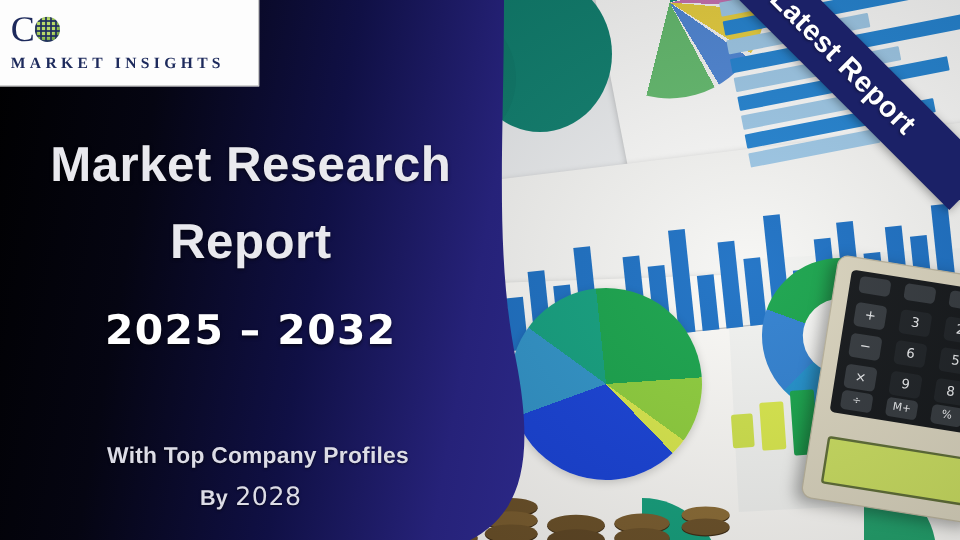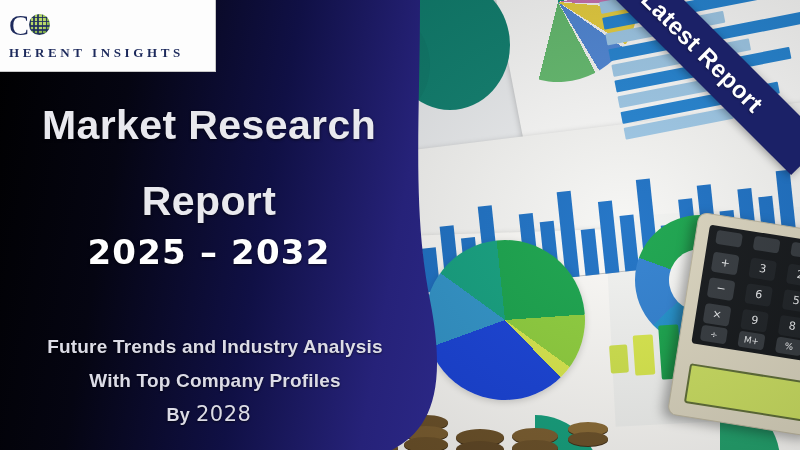--- a/index.html
+++ b/index.html
@@ -159,24 +159,24 @@
   .logo-sub{
     font-family:"Liberation Serif",serif;font-size:13px;color:#1d2a5c;letter-spacing:3.6px;
     margin-top:3px;font-weight:600;
   }
 
   .title{
     position:absolute;left:0;width:418px;text-align:center;
     color:#e9e9ee;font-weight:700;font-size:41px;line-height:50px;letter-spacing:.4px;
     text-shadow:0 1px 3px rgba(0,0,0,.6);
   }
-  .title-l1{top:100px;}
+  .title-l1{top:112px;}
   .title-l2{top:176px;}
   .years{
-    position:absolute;left:0;width:418px;text-align:center;top:232px;
+    position:absolute;left:0;width:418px;text-align:center;top:256px;
     color:#ffffff;font-weight:700;font-size:34px;letter-spacing:1.2px;
     font-family:"DejaVu Sans",sans-serif;
     text-shadow:0 1px 3px rgba(0,0,0,.6);
   }
   .sub{
     position:absolute;left:0;width:430px;text-align:center;
     color:#dcdce6;font-weight:700;font-size:19px;letter-spacing:.2px;
     text-shadow:0 1px 2px rgba(0,0,0,.6);
   }
   .sub1{top:336px;}
@@ -312,28 +312,27 @@
     <div class="photo-shade"></div>
   </div>
 
   <div class="panel"></div>
 
   <div class="logo-card">
     <div class="logo-row">
       <span class="logo-c">C</span>
       <span class="globe"></span>
     </div>
-    <div class="logo-sub">HERENT INSIGHTS</div>
+    <div class="logo-sub">MARKET INSIGHTS</div>
   </div>
 
   <div class="title title-l1">Market Research</div>
   <div class="title title-l2">Report</div>
   <div class="years">2025 – 2032</div>
 
-  <div class="sub sub1">Future Trends and Industry Analysis</div>
   <div class="sub sub2">With Top Company Profiles</div>
   <div class="sub sub3">
     <span>By</span><span class="yr">2028</span>
   </div>
 
   <div class="ribbon">
     <span>Latest Report</span>
   </div>
 
 </div>

